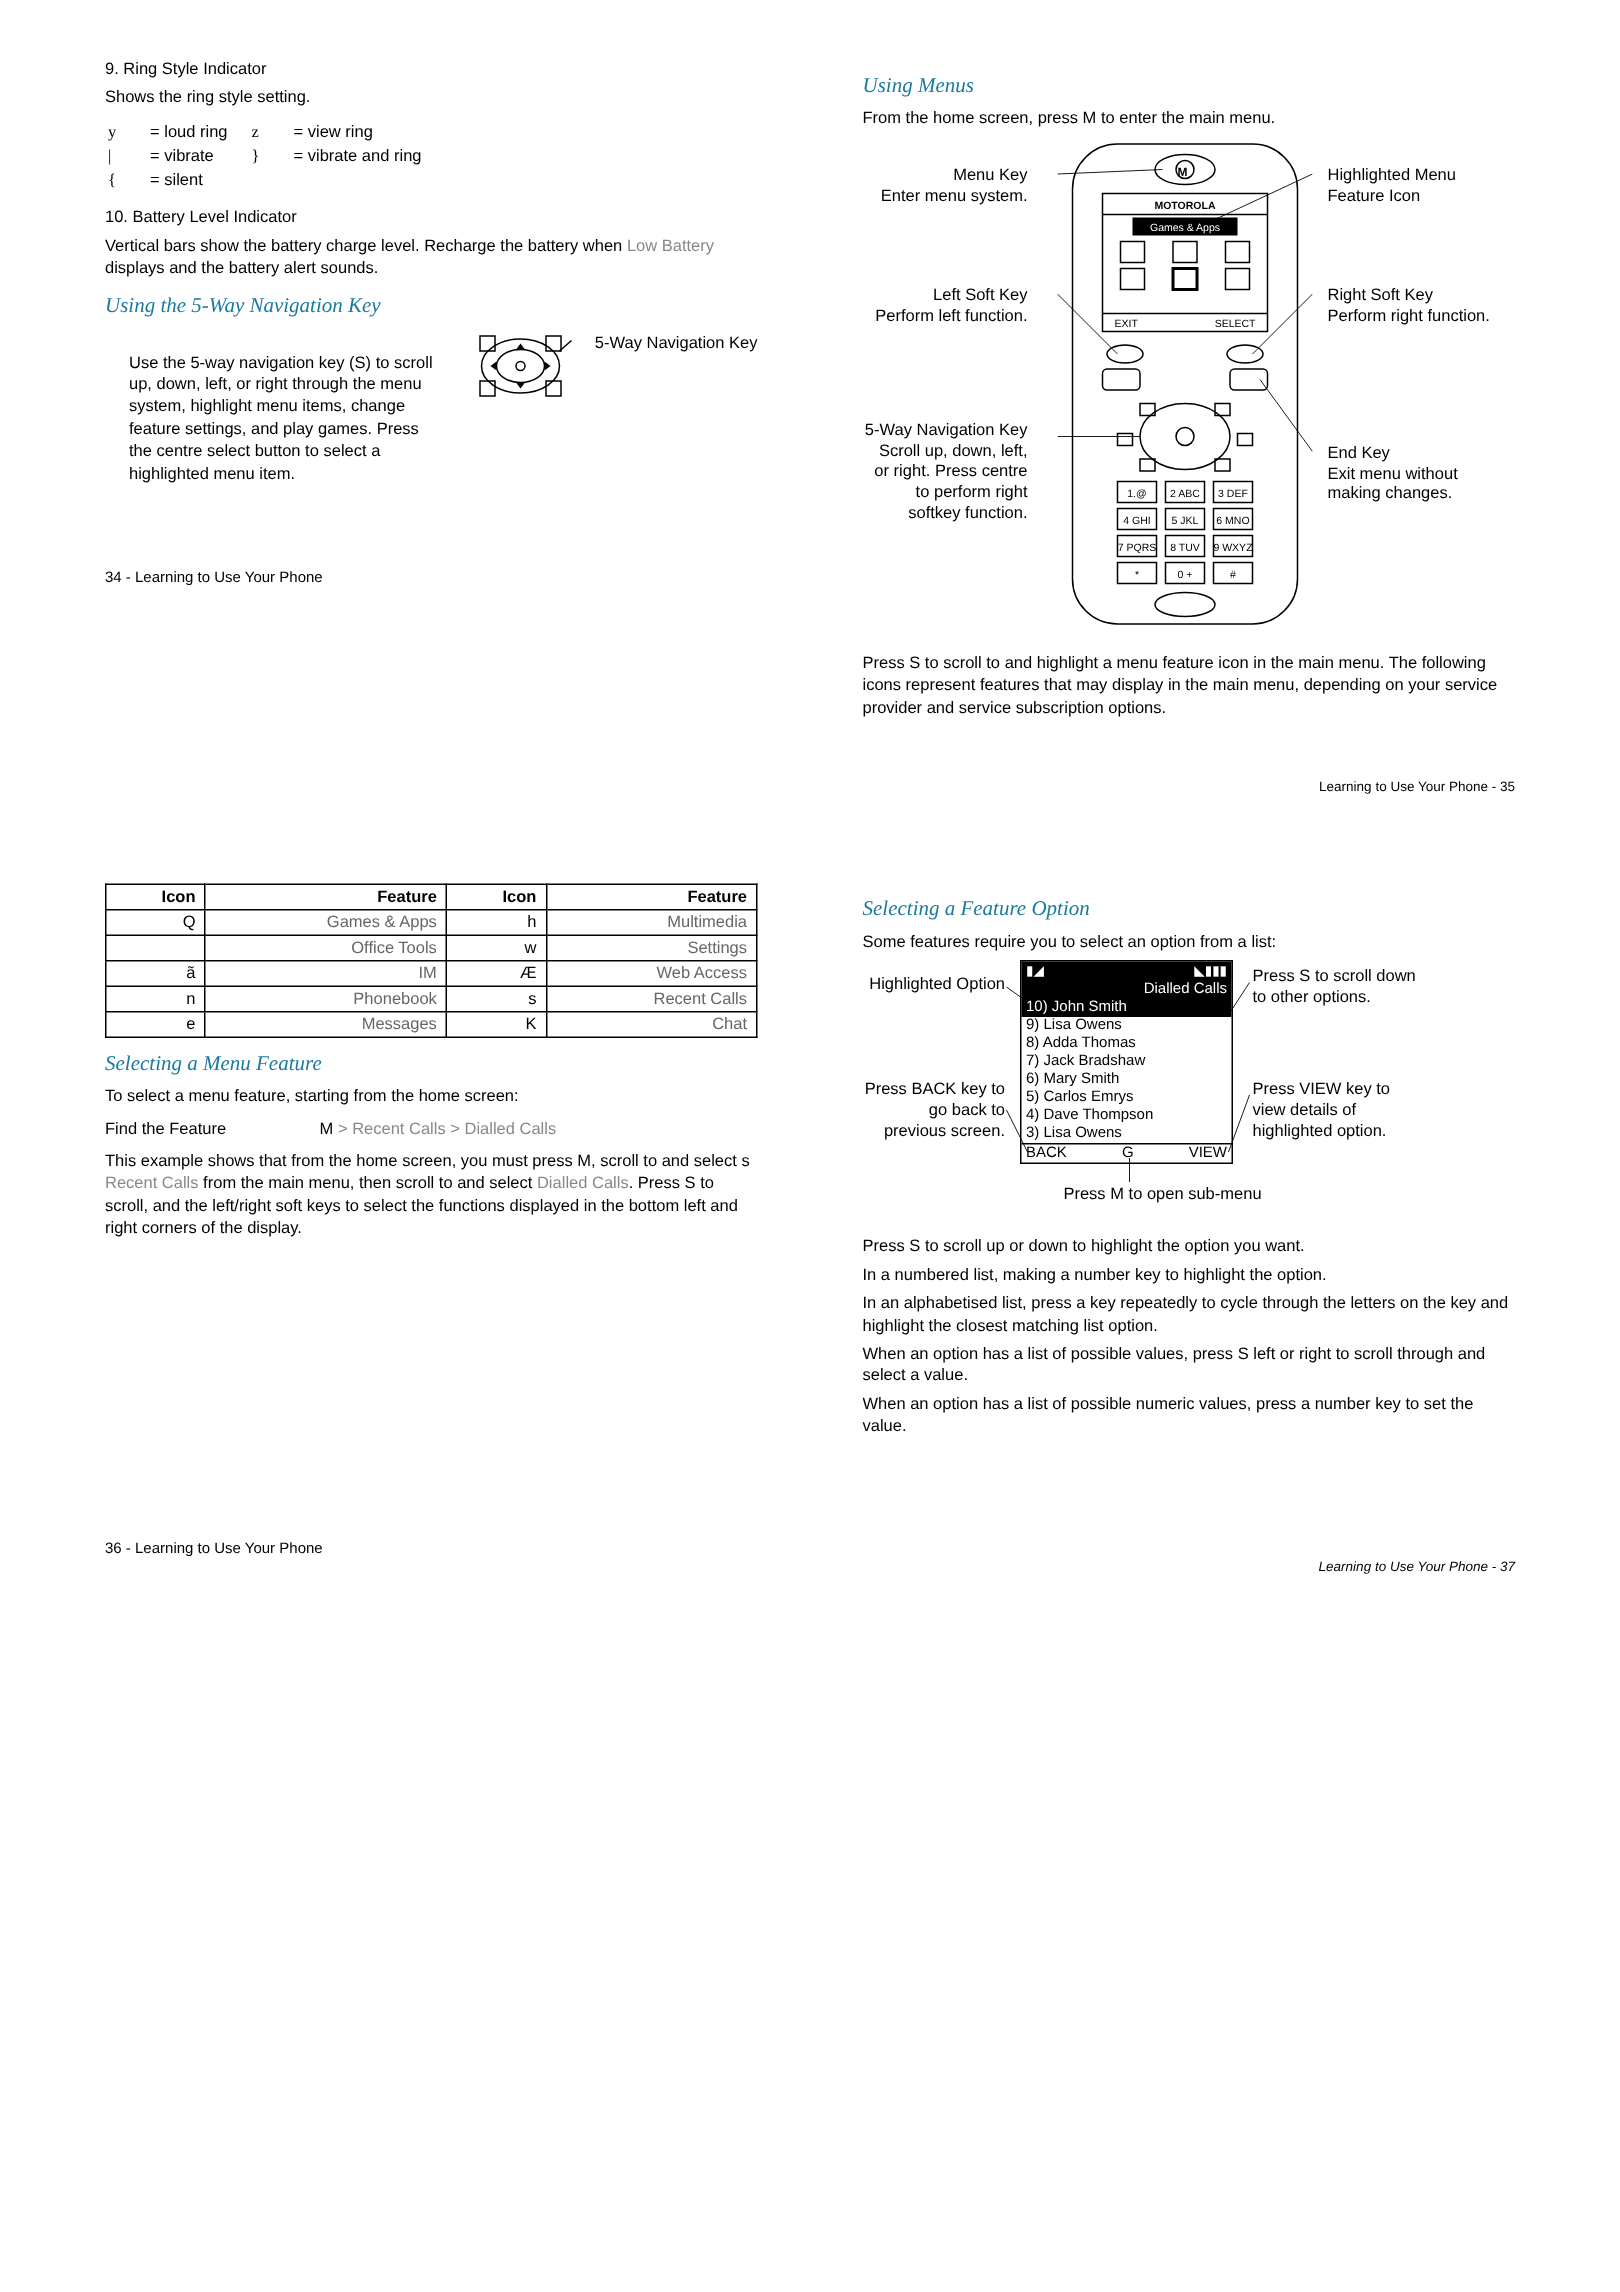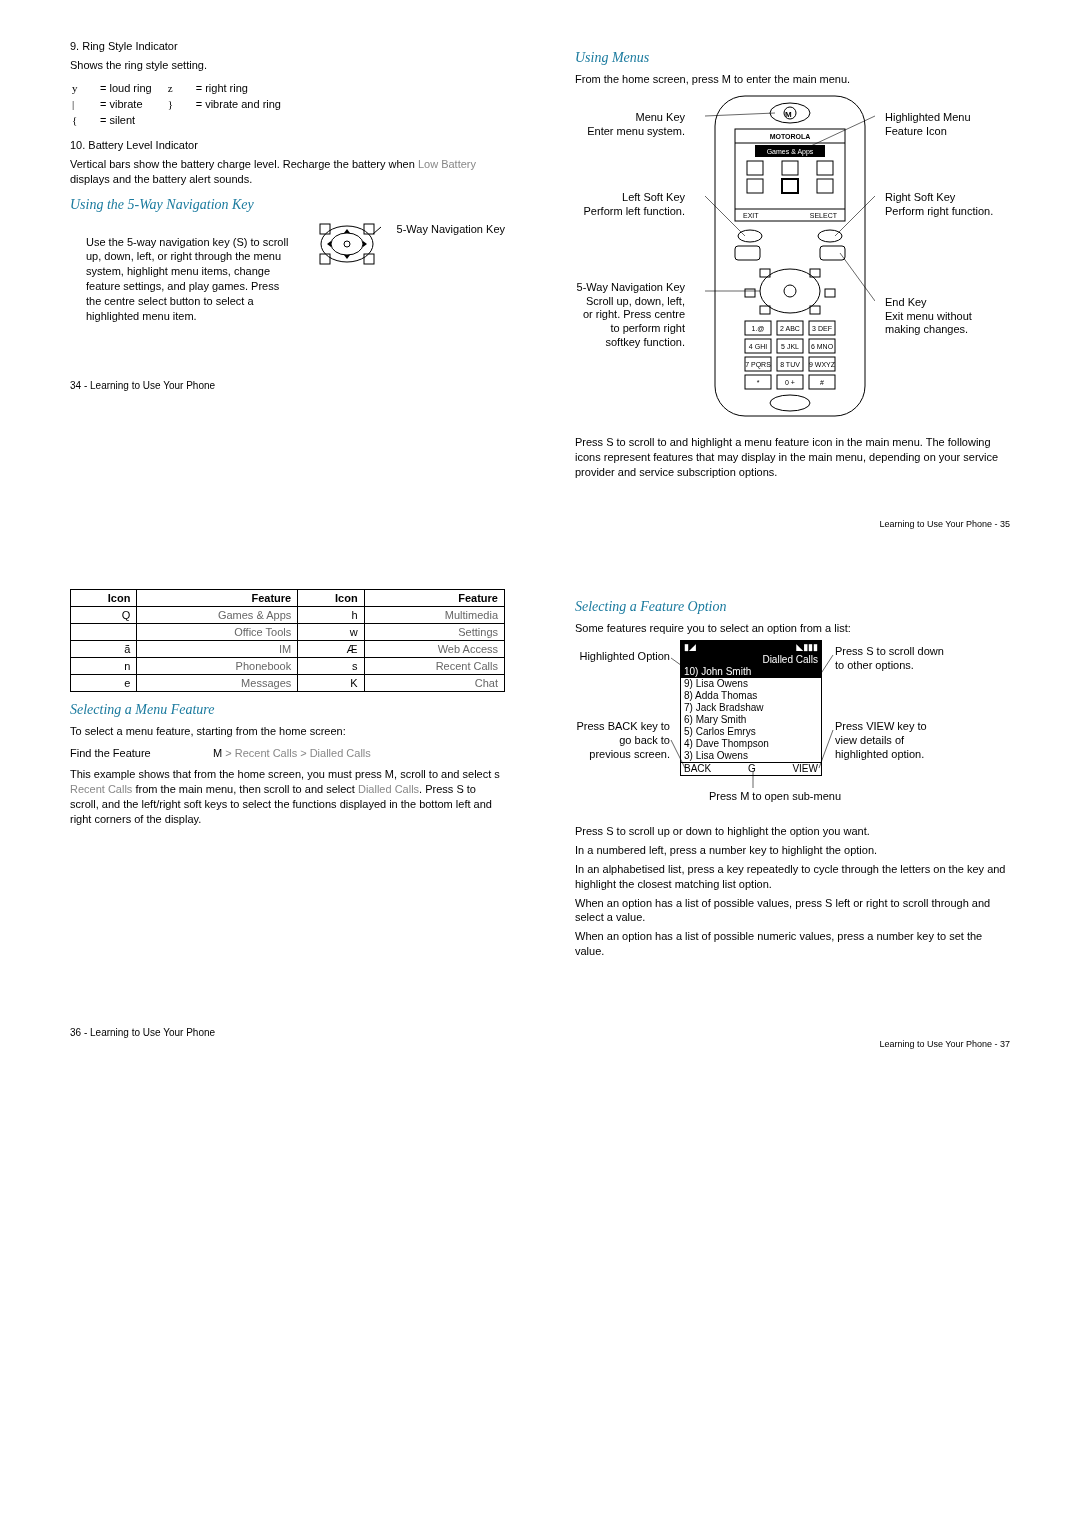--- a/index.html
+++ b/index.html
@@ -88,21 +88,21 @@
 
   <div class="col">
     <p class="subhead">9. Ring Style Indicator</p>
     <p class="body-text">Shows the ring style setting.</p>
     <table class="ring-table">
       <tbody>
           <tr>
         <td class="sym">y</td>
         <td>= loud ring</td>
         <td class="sym">z</td>
-        <td>= right ring</td>
+        <td>= view ring</td>
       </tr>
       <tr>
         <td class="sym">|</td>
         <td>= vibrate</td>
         <td class="sym">}</td>
         <td>= vibrate and ring</td>
       </tr>
       <tr>
         <td class="sym">{</td>
         <td>= silent</td>
@@ -352,23 +352,23 @@
         <line x1="96" y1="100" x2="110" y2="128" stroke="#000" stroke-width="0.6"></line>
         <line x1="258" y1="15" x2="245" y2="35" stroke="#000" stroke-width="0.6"></line>
         <line x1="258" y1="90" x2="244" y2="128" stroke="#000" stroke-width="0.6"></line>
         <line x1="178" y1="148" x2="178" y2="132" stroke="#000" stroke-width="0.6"></line>
       </svg>
     </div>
 
     <p class="body-text">
       <span>Press </span><span class="special">S</span><span> to scroll up or down to highlight the option you want.</span>
     </p>
-    <p class="body-text">In a numbered left, press a number key to highlight the option.</p>
+    <p class="body-text">In a numbered list, making a number key to highlight the option.</p>
     <p class="body-text">In an alphabetised list, press a key repeatedly to cycle through the letters on the key and highlight the closest matching list option.</p>
     <p class="body-text">
       <span>When an option has a list of possible values, press </span><span class="special">S</span><span> left or right to scroll through and select a value.</span>
     </p>
     <p class="body-text">When an option has a list of possible numeric values, press a number key to set the value.</p>
 
-    <div class="footer-right" style="margin-top:80px;">Learning to Use Your Phone - 37</div>
+    <div class="footer-right" style="margin-top:80px;font-style:italic;">Learning to Use Your Phone - 37</div>
   </div>
 
 </div>
 
 </body></html>

